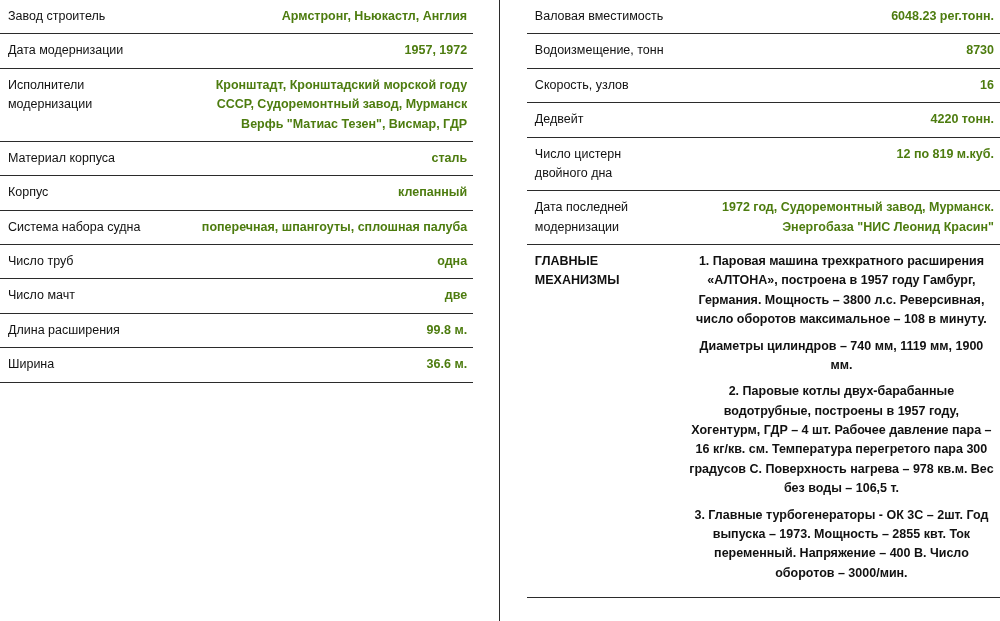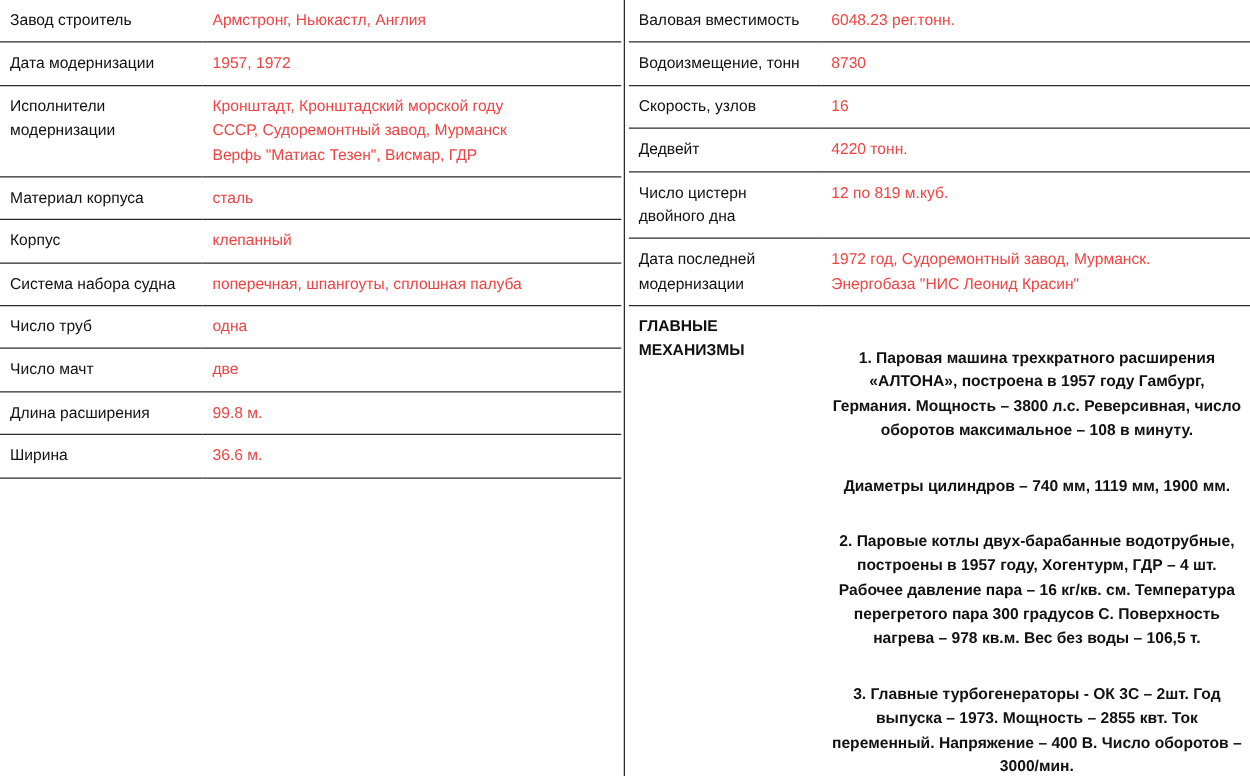--- a/index.html
+++ b/index.html
@@ -13,20 +13,21 @@
     font-family: "Liberation Sans", sans-serif;
     color: #111111;
     overflow: hidden;
   }
   .page {
     position: relative;
     width: 1000px;
     height: 621px;
     display: flex;
     box-sizing: border-box;
+    gap: 24px;
   }
   .col {
     box-sizing: border-box;
     position: relative;
   }
   .col-left {
     width: 497px;
     padding: 0;
   }
   .col-divider {
@@ -65,43 +66,42 @@
     text-align: left;
     font-weight: 400;
     color: #111111;
     padding-left: 6px;
   }
   .lbl.strong {
     font-weight: 700;
     margin-left: 24px;
   }
   .val {
-    text-align: left;
-    font-weight: 400;
-    color: #ef4444;
+    text-align: right;
+    font-weight: 700;
+    color: #4d7c0f;
   }
   .val .line {
     display: block;
   }
   .right-col-label {
     width: 140px;
   }
   .mech-val {
     text-align: center;
     font-weight: 700;
     font-size: 12.3px;
     line-height: 1.5;
     padding-top: 8px;
   }
   .mech-val p {
     margin: 0 0 7px 0;
     text-align: center;
   }
   .mech-val p.justify {
-    margin-top: 25px;
   }
   .cut-bottom {
     overflow: hidden;
   }
   
   .page::after {
     content: "";
     position: absolute;
     inset: 0;
     pointer-events: none;

